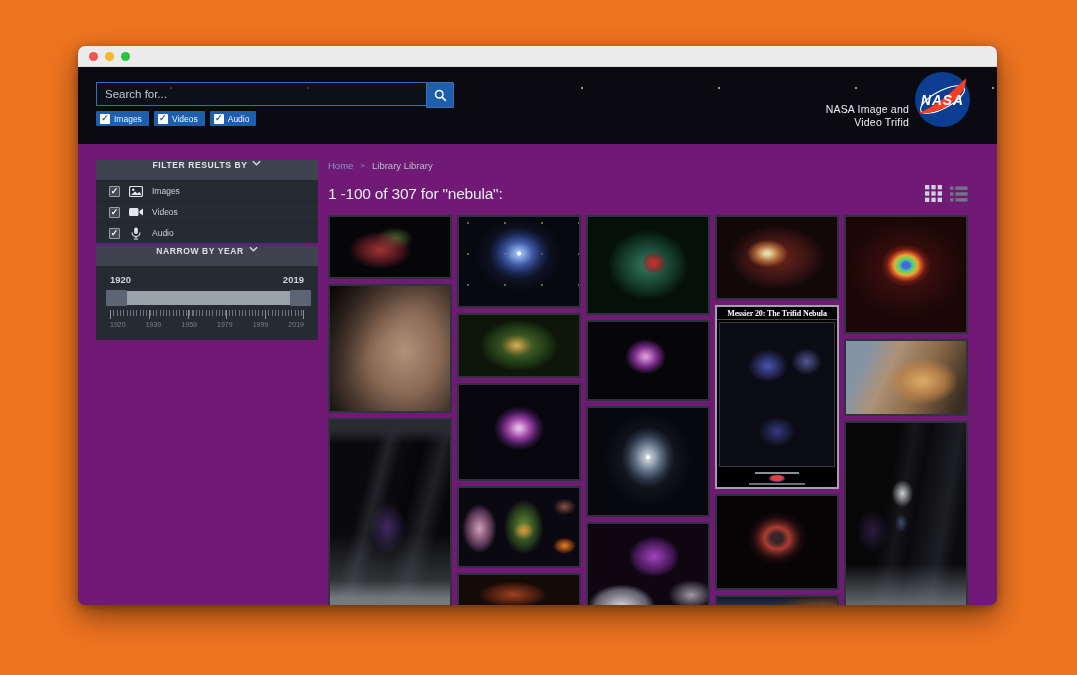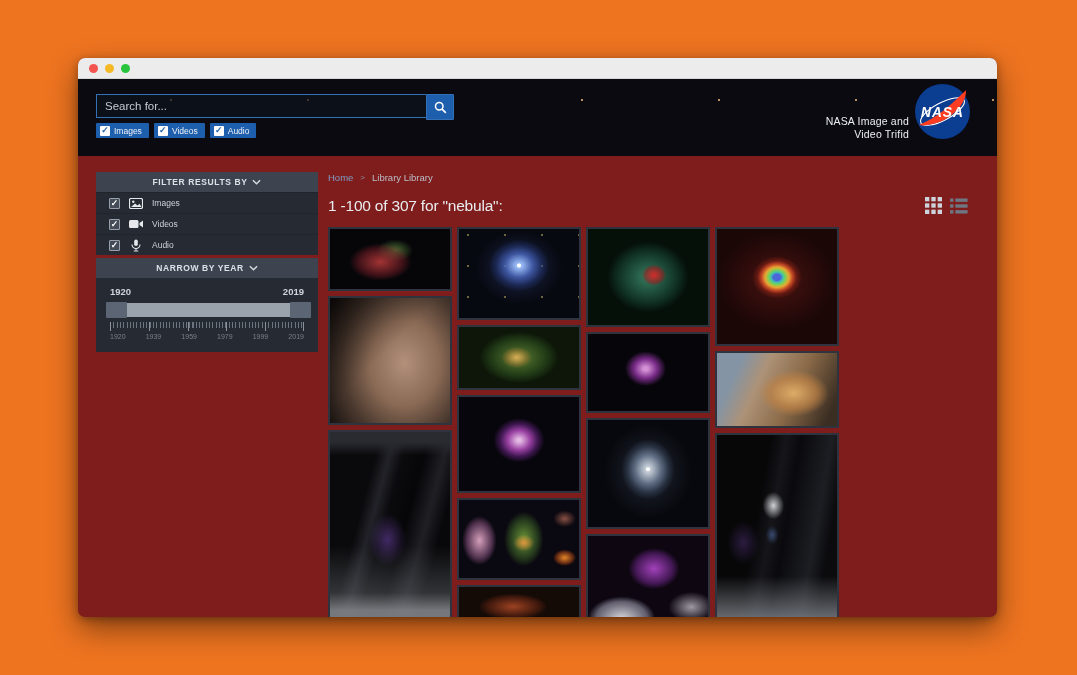--- a/index.html
+++ b/index.html
@@ -4,22 +4,22 @@
 <style>
   html,body{margin:0;padding:0;}
   body{
     width:1077px;height:675px;position:relative;overflow:hidden;
     background:#ee7420;
     font-family:"Liberation Sans", sans-serif;
     -webkit-font-smoothing:antialiased;
   }
   
   .window{
-    position:absolute;left:78px;top:58px;width:919px;height:559px;
-    border-radius:7px;overflow:hidden;background:#7f1d1d;
+    position:absolute;left:78px;top:46px;width:919px;height:559px;
+    border-radius:7px;overflow:hidden;background:#701a75;
     box-shadow:0 12px 30px rgba(0,0,0,.45), 0 2px 8px rgba(0,0,0,.3);
   }
   .titlebar{height:20px;background:#ececec;border-bottom:1px solid #d6d6d6;display:flex;align-items:center;padding-left:11px;gap:7px;}
   .tl-dot{width:9px;height:9px;border-radius:50%;}
   .tl-red{background:#f2544e;} .tl-yellow{background:#f5b928;} .tl-green{background:#28c53c;}
 
   
   .stars{
     background-color:#0a0a10;
     background-image:
@@ -44,21 +44,21 @@
   .pill{height:15px;background:#1d5fad;display:flex;align-items:center;gap:4px;padding:0 7px 0 4px;border-radius:1px;cursor:pointer;}
   .pill-check{width:10px;height:10px;background:#fff;border-radius:1px;display:flex;align-items:center;justify-content:center;
     color:#1d5fad;font-size:9px;font-weight:bold;line-height:1;}
   .pill-label{color:#f0f3f7;font-size:8.5px;}
   .brand{position:absolute;right:88px;top:36px;text-align:right;color:#eceff2;font-size:10.5px;line-height:13px;letter-spacing:.2px;}
   .nasa-logo{position:absolute;right:26px;top:4px;width:57px;height:57px;}
 
   
   .sidebar{position:absolute;left:18px;top:114px;width:222px;}
   .side-header{height:20px;background:#3d4450;color:#dde1e7;font-size:8.5px;font-weight:bold;letter-spacing:.6px;
-    display:flex;align-items:center;justify-content:center;gap:5px;cursor:pointer;}
+    display:flex;justify-content:center;gap:5px;cursor:pointer;}
   .side-row{height:20px;background:#262b33;border-top:1px solid #20242b;display:flex;align-items:center;padding-left:13px;gap:9px;cursor:pointer;}
   .side-check{width:11px;height:11px;box-sizing:border-box;background:#454c57;border:1px solid #98a1ab;border-radius:1px;
     display:flex;align-items:center;justify-content:center;color:#fff;font-size:9px;font-weight:bold;line-height:1;}
   .side-icon{width:14px;height:12px;display:flex;align-items:center;justify-content:center;}
   .side-label{color:#ccd1d7;font-size:8.5px;}
   .year-section{margin-top:3px;}
   .year-panel{background:#262b33;padding:8px 14px 12px 14px;}
   .year-labels{display:flex;justify-content:space-between;color:#cfd4da;font-size:9.5px;font-weight:bold;}
   .slider{position:relative;height:17px;margin-top:5px;}
   .slider-track{position:absolute;left:0;right:0;top:1px;height:14px;background:#9aa2ac;border-radius:1px;cursor:pointer;}
@@ -379,20 +379,34 @@
         <div class="t tl-c2d" style="height:82px"></div>
         <div class="t tl-c2e" style="height:60px"></div>
       </div>
       <div class="gcol">
         <div class="t tl-c3a" style="height:100px"></div>
         <div class="t tl-c3b" style="height:81px"></div>
         <div class="t tl-c3c" style="height:111px"></div>
         <div class="t tl-c3d" style="height:100px"></div>
       </div>
       <div class="gcol">
+        <div class="t tl-c4a" style="height:85px"></div>
+        <div class="t poster" style="height:184px">
+          <div class="poster-title">Messier 20: The Trifid Nebula</div>
+          <div class="poster-body"></div>
+          <div class="poster-footer">
+            <div class="pf-line"></div>
+            <div class="pf-logo"></div>
+            <div class="pf-line2"></div>
+          </div>
+        </div>
+        <div class="t tl-c4c" style="height:96px"></div>
+        <div class="t tl-c4d" style="height:40px"></div>
+      </div>
+      <div class="gcol">
         <div class="t tl-c5a" style="height:119px"></div>
         <div class="t tl-c5b" style="height:77px"></div>
         <div class="t tl-c5c" style="height:200px"></div>
       </div>
     </div>
   </div>
 
 </div>
 
 </body></html>

